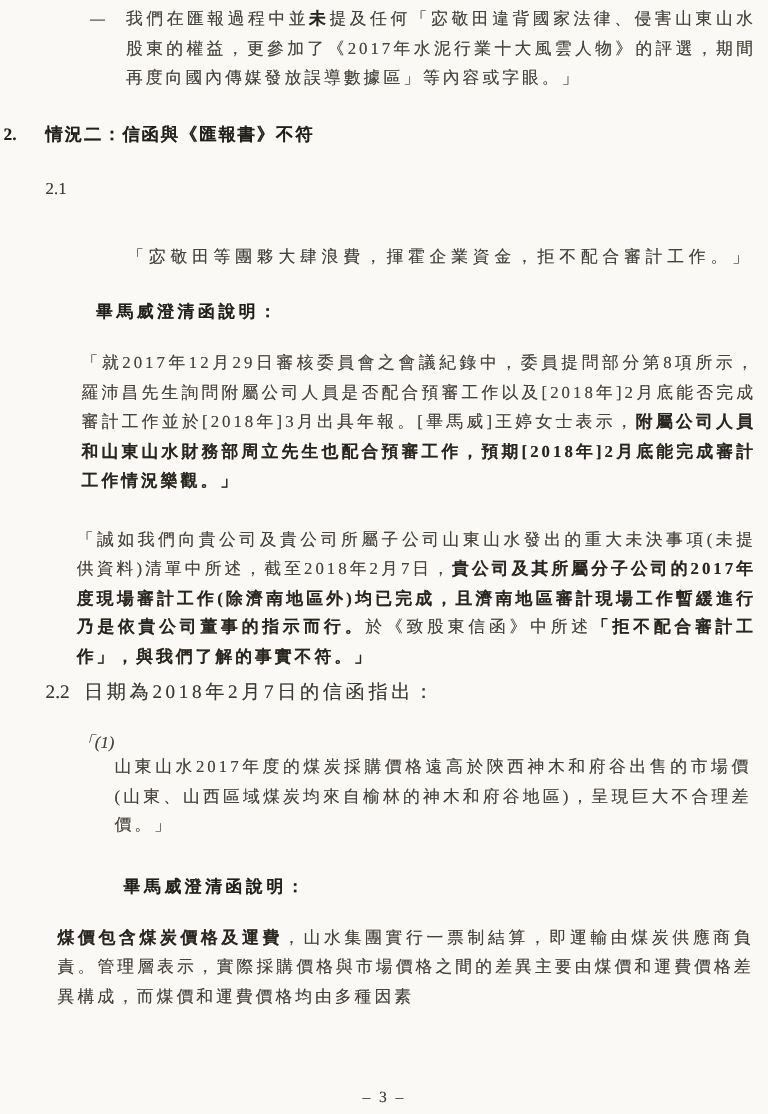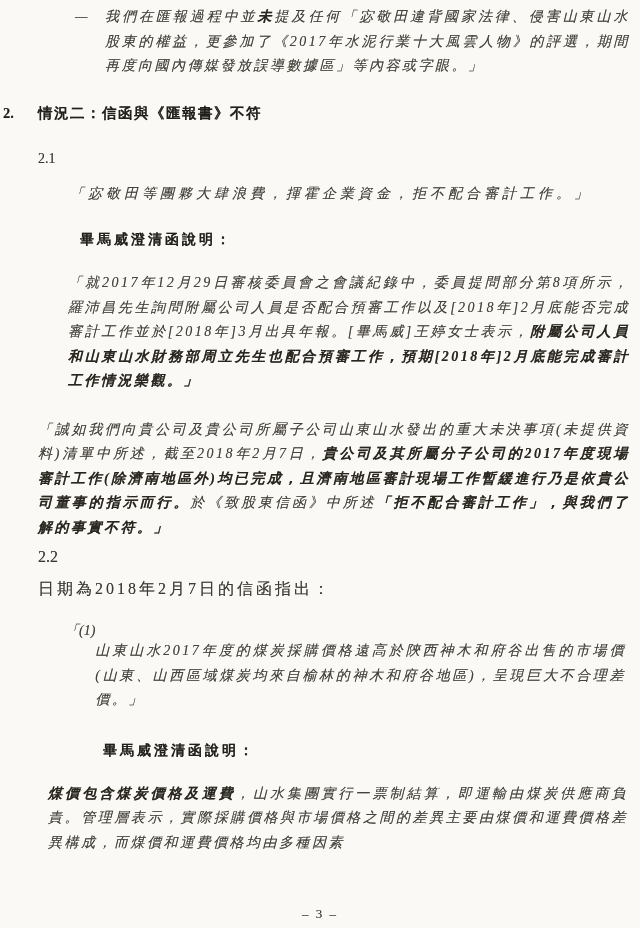--- a/index.html
+++ b/index.html
@@ -12,40 +12,40 @@
   body{
     width:640px;height:928px;overflow:hidden;
     background:var(--paper);
     font-family:"Liberation Serif","DejaVu Serif",serif;
     color:var(--ink);
     text-shadow:0 0 .5px rgba(70,64,55,.55);
   }
   .page{position:relative;width:640px;height:928px;}
   .blk{font-size:14px;line-height:24.5px;letter-spacing:2.5px;}
   .just{text-align:justify;text-justify:inter-character;text-align-last:left;}
-  .ital{font-style:italic;}
+  .ital{}
   .b{font-weight:bold;color:var(--ink-dark);}
   
   .top-item{display:flex;margin:5px 10px 0 75px;}
   .top-item .marker{flex:0 0 30px;font-style:italic;}
   .top-item .txt{flex:1;}
   
   .sec-head{display:flex;margin:23px 10px 0 3px;font-weight:bold;color:var(--ink-head);
             font-size:14.5px;letter-spacing:1.5px;line-height:22px;}
   .sec-head .num{flex:0 0 35px;letter-spacing:0;}
   
-  .sub-row{display:flex;margin:22px 10px 0 38px;color:#3c3a34;letter-spacing:3px;line-height:25px;flex-direction:column;}
+  .sub-row{display:flex;margin:22px 10px 0 38px;color:#3c3a34;letter-spacing:3px;line-height:25px;}
   .sub-row .num{flex:0 0 32px;letter-spacing:0;}
   
-  .quote1{margin:4px 12px 0 70px;letter-spacing:4px;}
+  .quote1{margin:32px 12px 0 70px;letter-spacing:4px;text-align:right;}
   .clar-head{font-weight:bold;color:var(--ink-head);letter-spacing:3px;line-height:25px;}
   .clar-head.first{margin:21px 0 0 80px;}
   .clar-head.second{margin:25px 0 0 103px;}
   .para1{margin:19px 10px 0 68px;}
-  .para2{margin:24px 10px 0 38px;}
+  .para2{margin:24px 10px 0 64px;}
   .quote2{display:flex;margin:18px 14px 0 65px;}
   .quote2 .marker{flex:0 0 30px;font-style:italic;letter-spacing:0;}
   .quote2 .txt{flex:1;margin-top:20px;}
   .ref-line{margin:17px 10px 0 78px;letter-spacing:2px;}
   .para3{margin:19px 12px 0 48px;}
   .footer{position:absolute;left:0;top:901px;width:640px;text-align:center;
           font-size:13px;letter-spacing:2px;color:#3c3a34;}
 </style>
 </head>
 <body>

